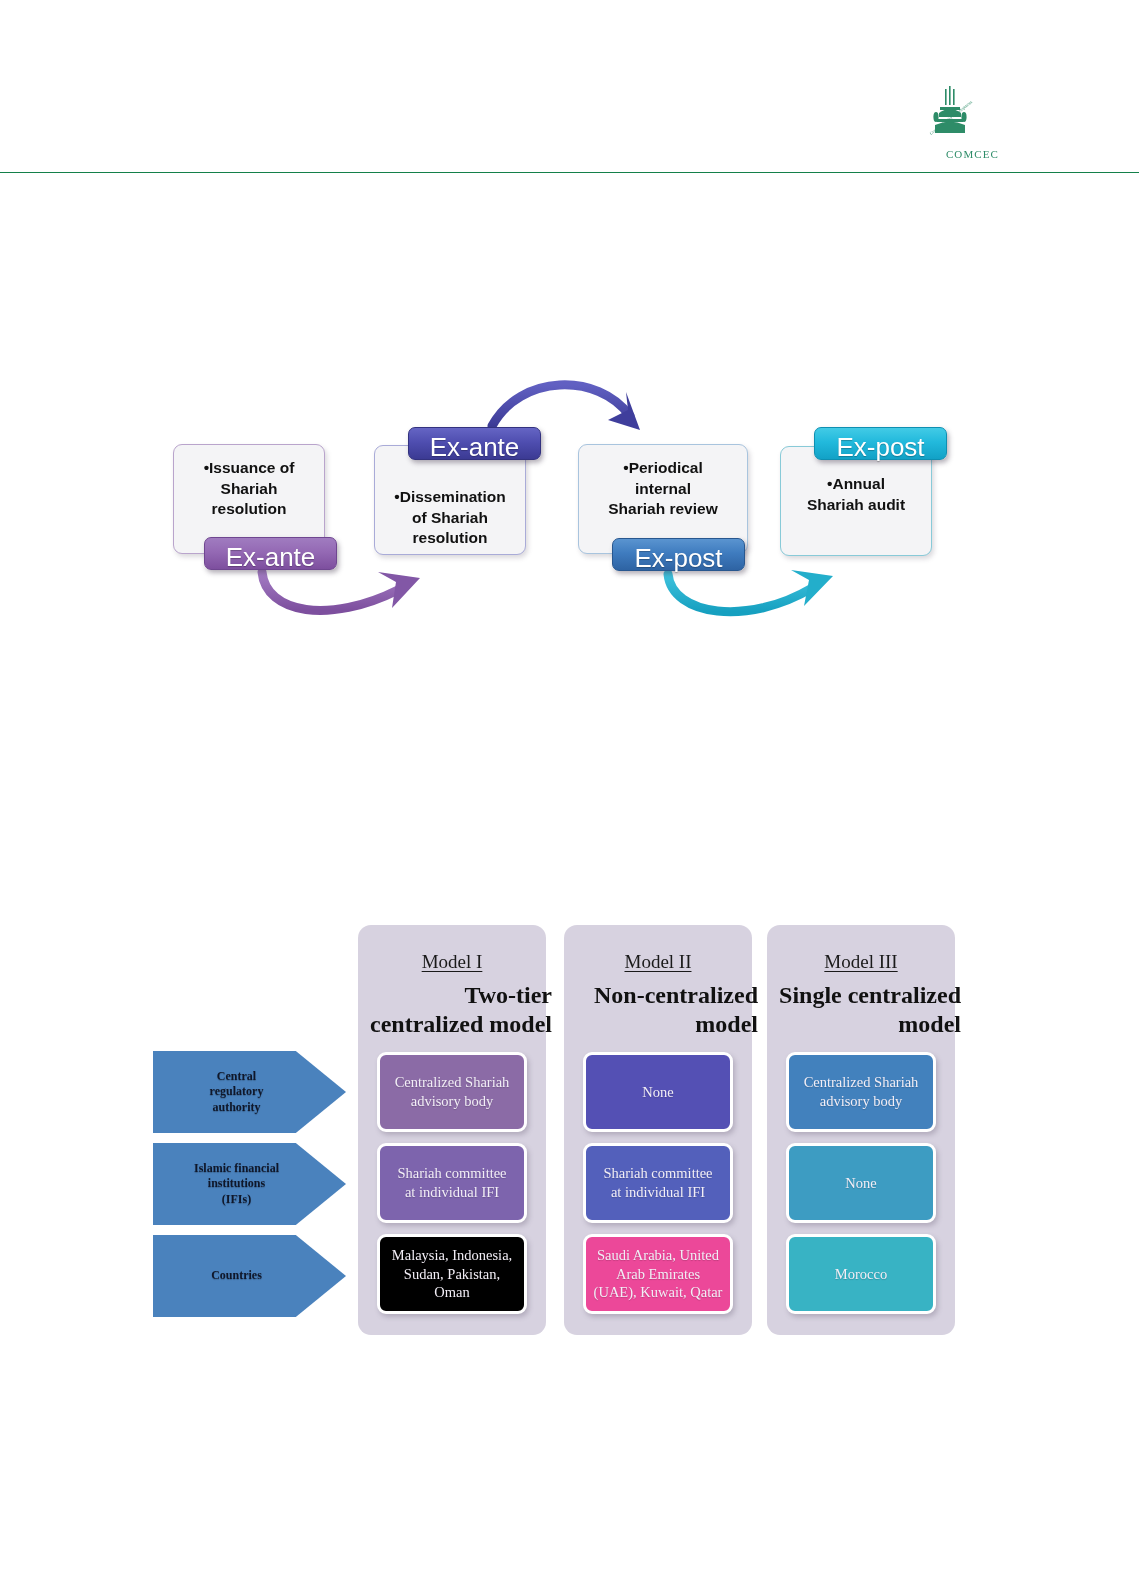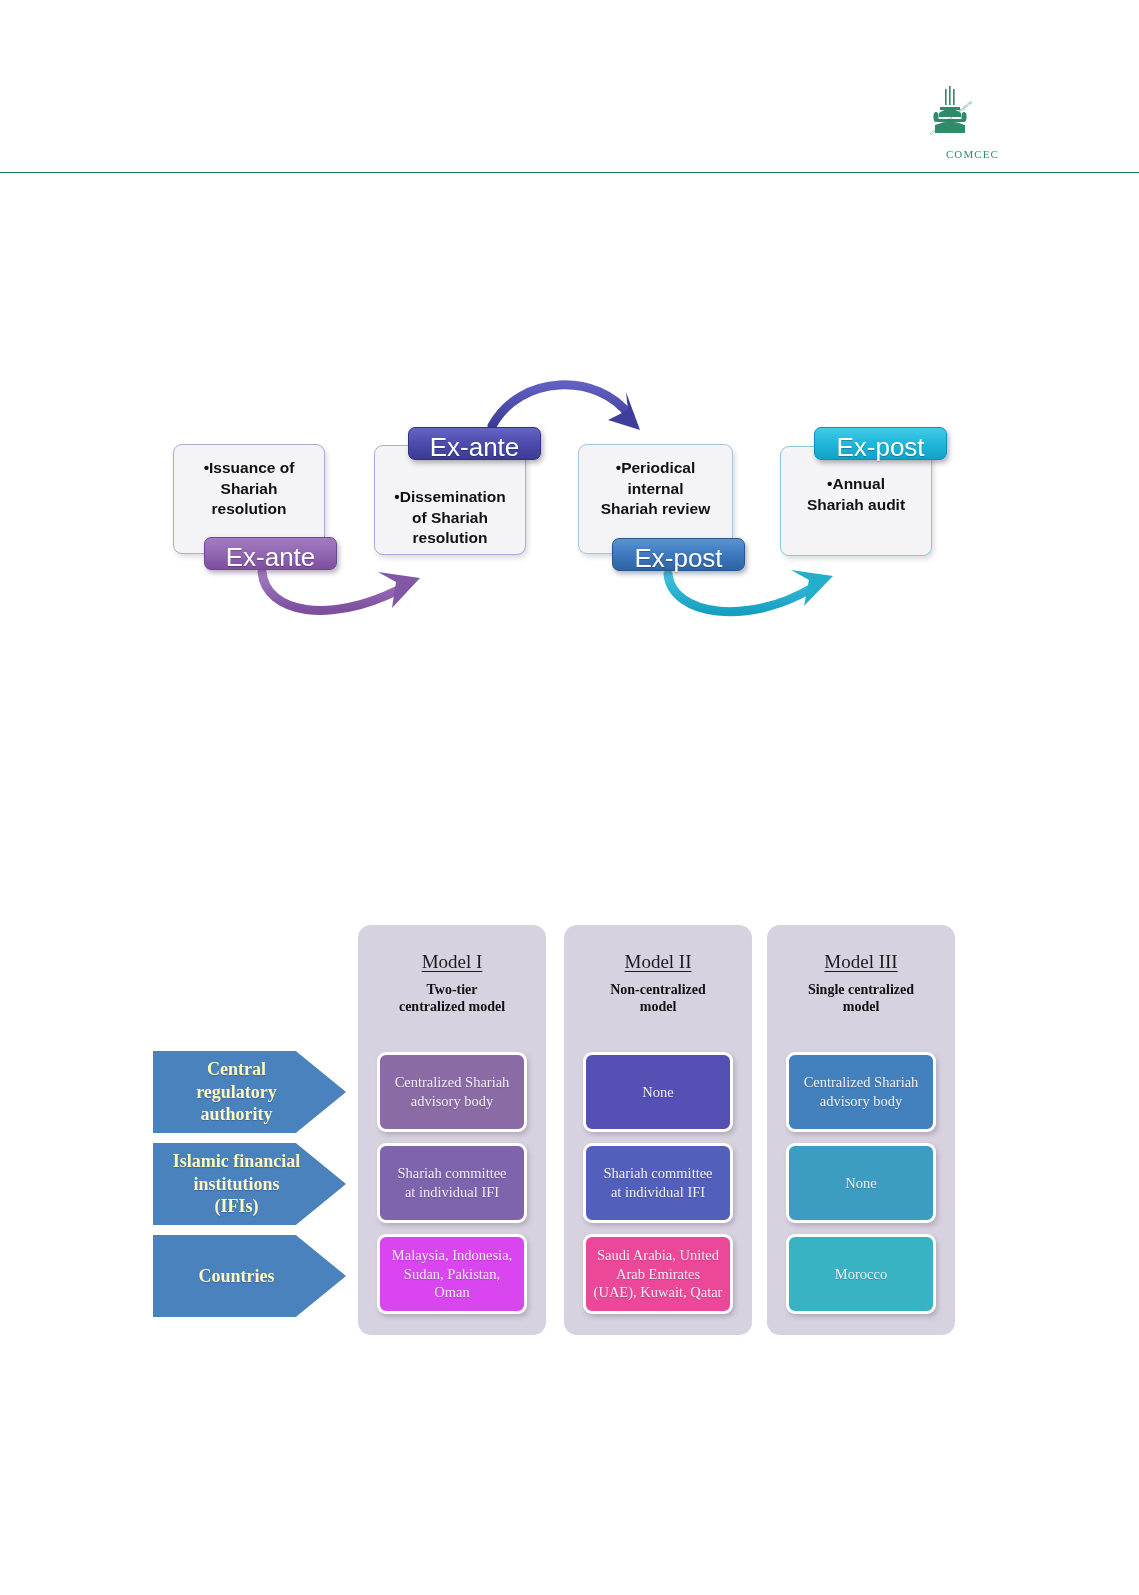--- a/index.html
+++ b/index.html
@@ -33,21 +33,21 @@
   .flow-box .flow-text{
     position:absolute;left:0;right:0;
     text-align:center;font-size:15.5px;font-weight:bold;line-height:1.33;
     color:#111111;font-family:"Liberation Sans",sans-serif;
     white-space:pre-line;
   }
   #flow-box-1{left:173px;top:84px;width:152px;height:110px;border-color:#b9a4cc;}
   #flow-box-1 .flow-text{top:13px;}
   #flow-box-2{left:374px;top:85px;width:152px;height:110px;border-color:#a9abd8;}
   #flow-box-2 .flow-text{top:25px;margin-top:16px;}
-  #flow-box-3{left:578px;top:84px;width:155px;height:110px;border-color:#a8c4de;}
+  #flow-box-3{left:578px;top:84px;width:170px;height:110px;border-color:#a8c4de;}
   #flow-box-3 .flow-text{top:13px;}
   #flow-box-4{left:780px;top:86px;width:152px;height:110px;border-color:#88cad8;}
   #flow-box-4 .flow-text{top:27px;}
 
   .flow-tag{
     position:absolute;box-sizing:border-box;border-radius:7px;
     color:#ffffff;font-size:26px;line-height:39px;height:33px;
     text-align:center;font-family:"Liberation Sans",sans-serif;
     box-shadow:2px 3px 5px rgba(60,50,70,.38);
     text-shadow:0 1px 1px rgba(0,0,0,.25);
@@ -85,21 +85,21 @@
   #model-panel-3{left:767px;}
 
   .model-head{position:absolute;left:-6px;width:200px;top:26px;text-align:center;}
   .model-head .model-number{
     display:inline-block;font-family:"Liberation Serif",serif;
     font-size:19px;color:#1a1a1a;text-decoration:underline;
     text-underline-offset:3px;
   }
   .model-head .model-title{
     margin-top:8px;font-family:"Liberation Serif",serif;font-weight:bold;
-    font-size:14px;line-height:1.22;color:#111111;white-space:pre-line;
+    font-size:24px;line-height:1.22;color:#111111;white-space:pre-line;text-align:right;
   }
 
   .model-cell{
     position:absolute;left:19px;width:150px;height:80px;
     border-radius:9px;box-sizing:border-box;border:3.5px solid #ffffff;
     box-shadow:2px 3px 5px rgba(95,85,110,.30);
     display:flex;align-items:center;justify-content:center;
   }
   .model-cell span{
     display:block;text-align:center;color:#f2eef6;
@@ -112,22 +112,22 @@
 
   
   .row-chevron{
     position:absolute;left:153px;width:193px;height:82px;
     background:#4a82bd;
     clip-path:polygon(0 0,74% 0,100% 50%,74% 100%,0 100%);
     display:flex;align-items:center;justify-content:center;
   }
   .row-chevron span{
     display:block;width:150px;margin-right:26px;text-align:center;
-    color:#fef9c3;font-family:"Liberation Serif",serif;font-weight:bold;
-    font-size:18px;line-height:1.26;white-space:pre-line;
+    color:#0f172a;font-family:"Liberation Serif",serif;font-weight:bold;
+    font-size:12px;line-height:1.26;white-space:pre-line;
     text-shadow:0 1px 1px rgba(0,0,0,.22);
   }
   #row-chevron-1{top:126px;}
   #row-chevron-2{top:218px;}
   #row-chevron-3{top:310px;}
 </style>
 </head>
 <body>
 
 <div id="page-header">
@@ -236,21 +236,21 @@
 centralized model</div>
     </div>
     <div class="model-cell cell-row-1" style="background:#8b6ba6">
       <span>Centralized Shariah
 advisory body</span>
     </div>
     <div class="model-cell cell-row-2" style="background:#7d64ad">
       <span>Shariah committee
 at individual IFI</span>
     </div>
-    <div class="model-cell cell-row-3" style="background:#d946ef">
+    <div class="model-cell cell-row-3" style="background:#000000">
       <span>Malaysia, Indonesia,
 Sudan, Pakistan,
 Oman</span>
     </div>
   </div>
 
   <div class="model-panel" id="model-panel-2">
     <div class="model-head">
       <div><span class="model-number">Model II</span></div>
       <div class="model-title">Non-centralized

